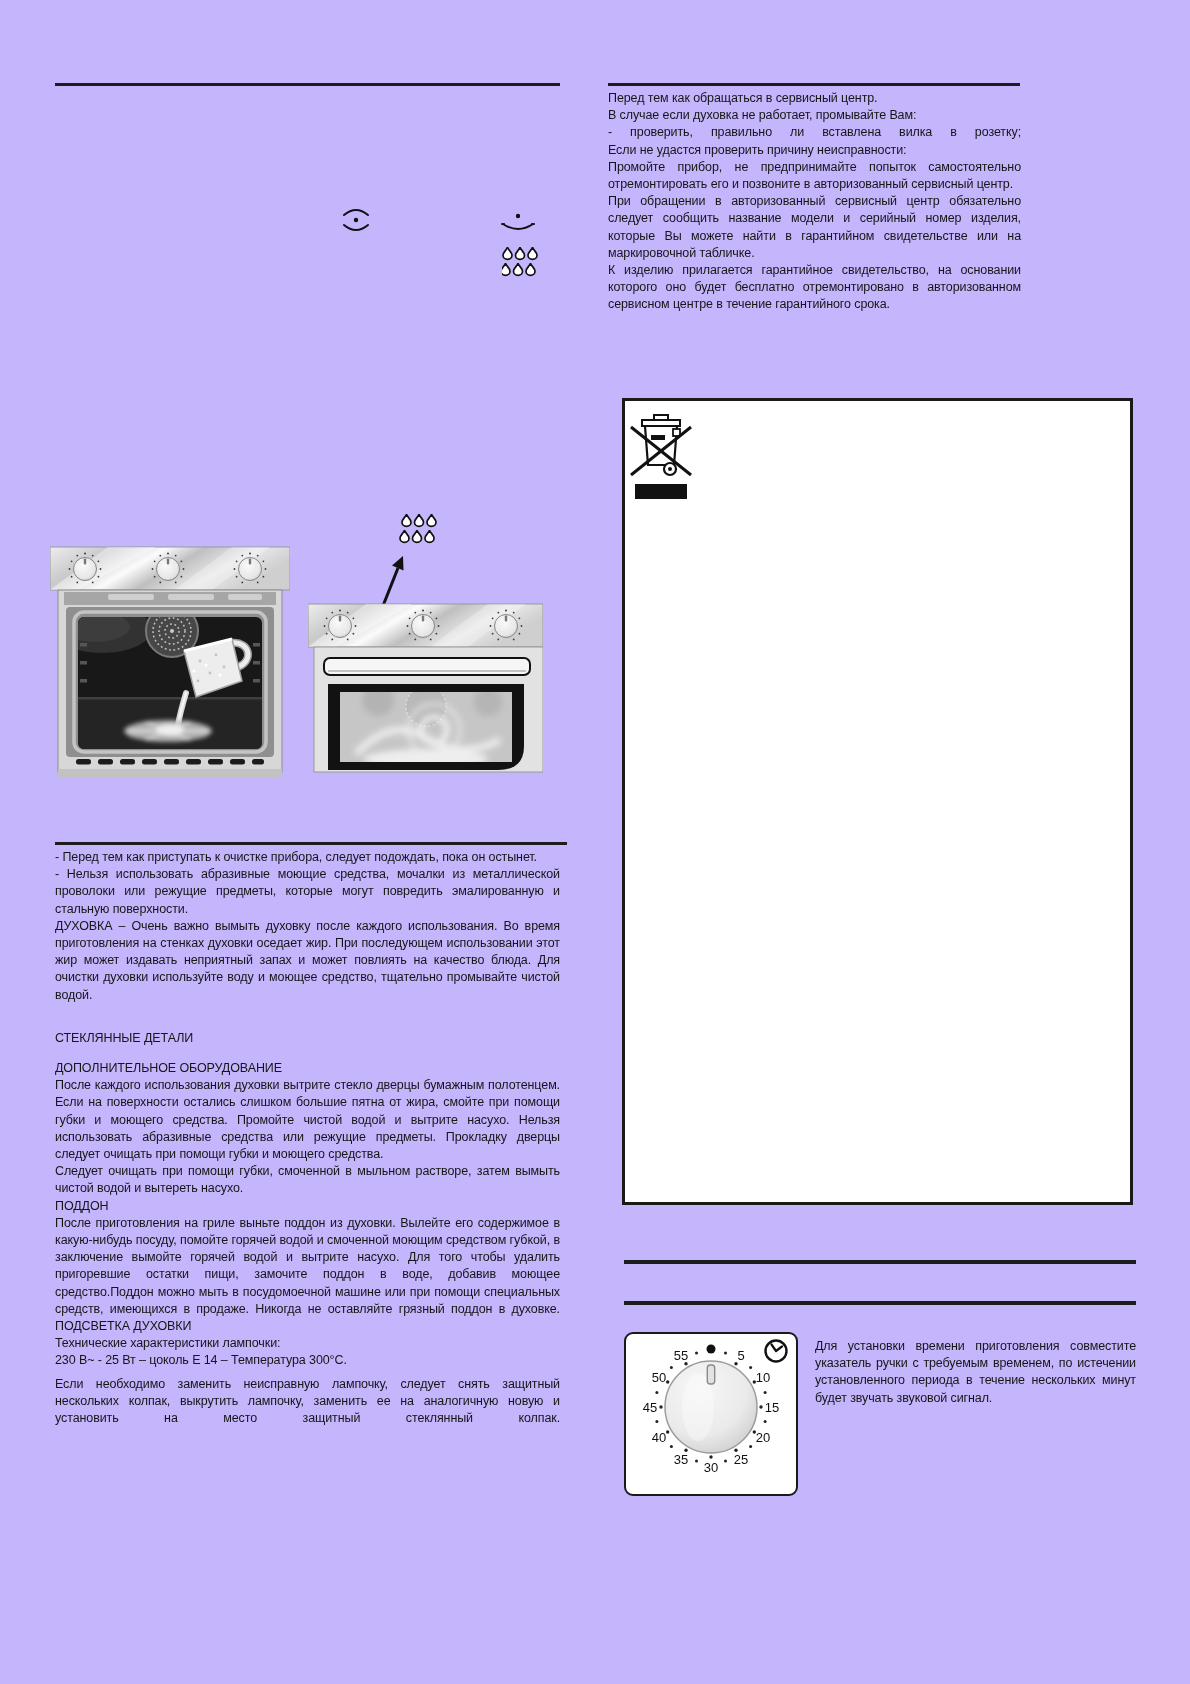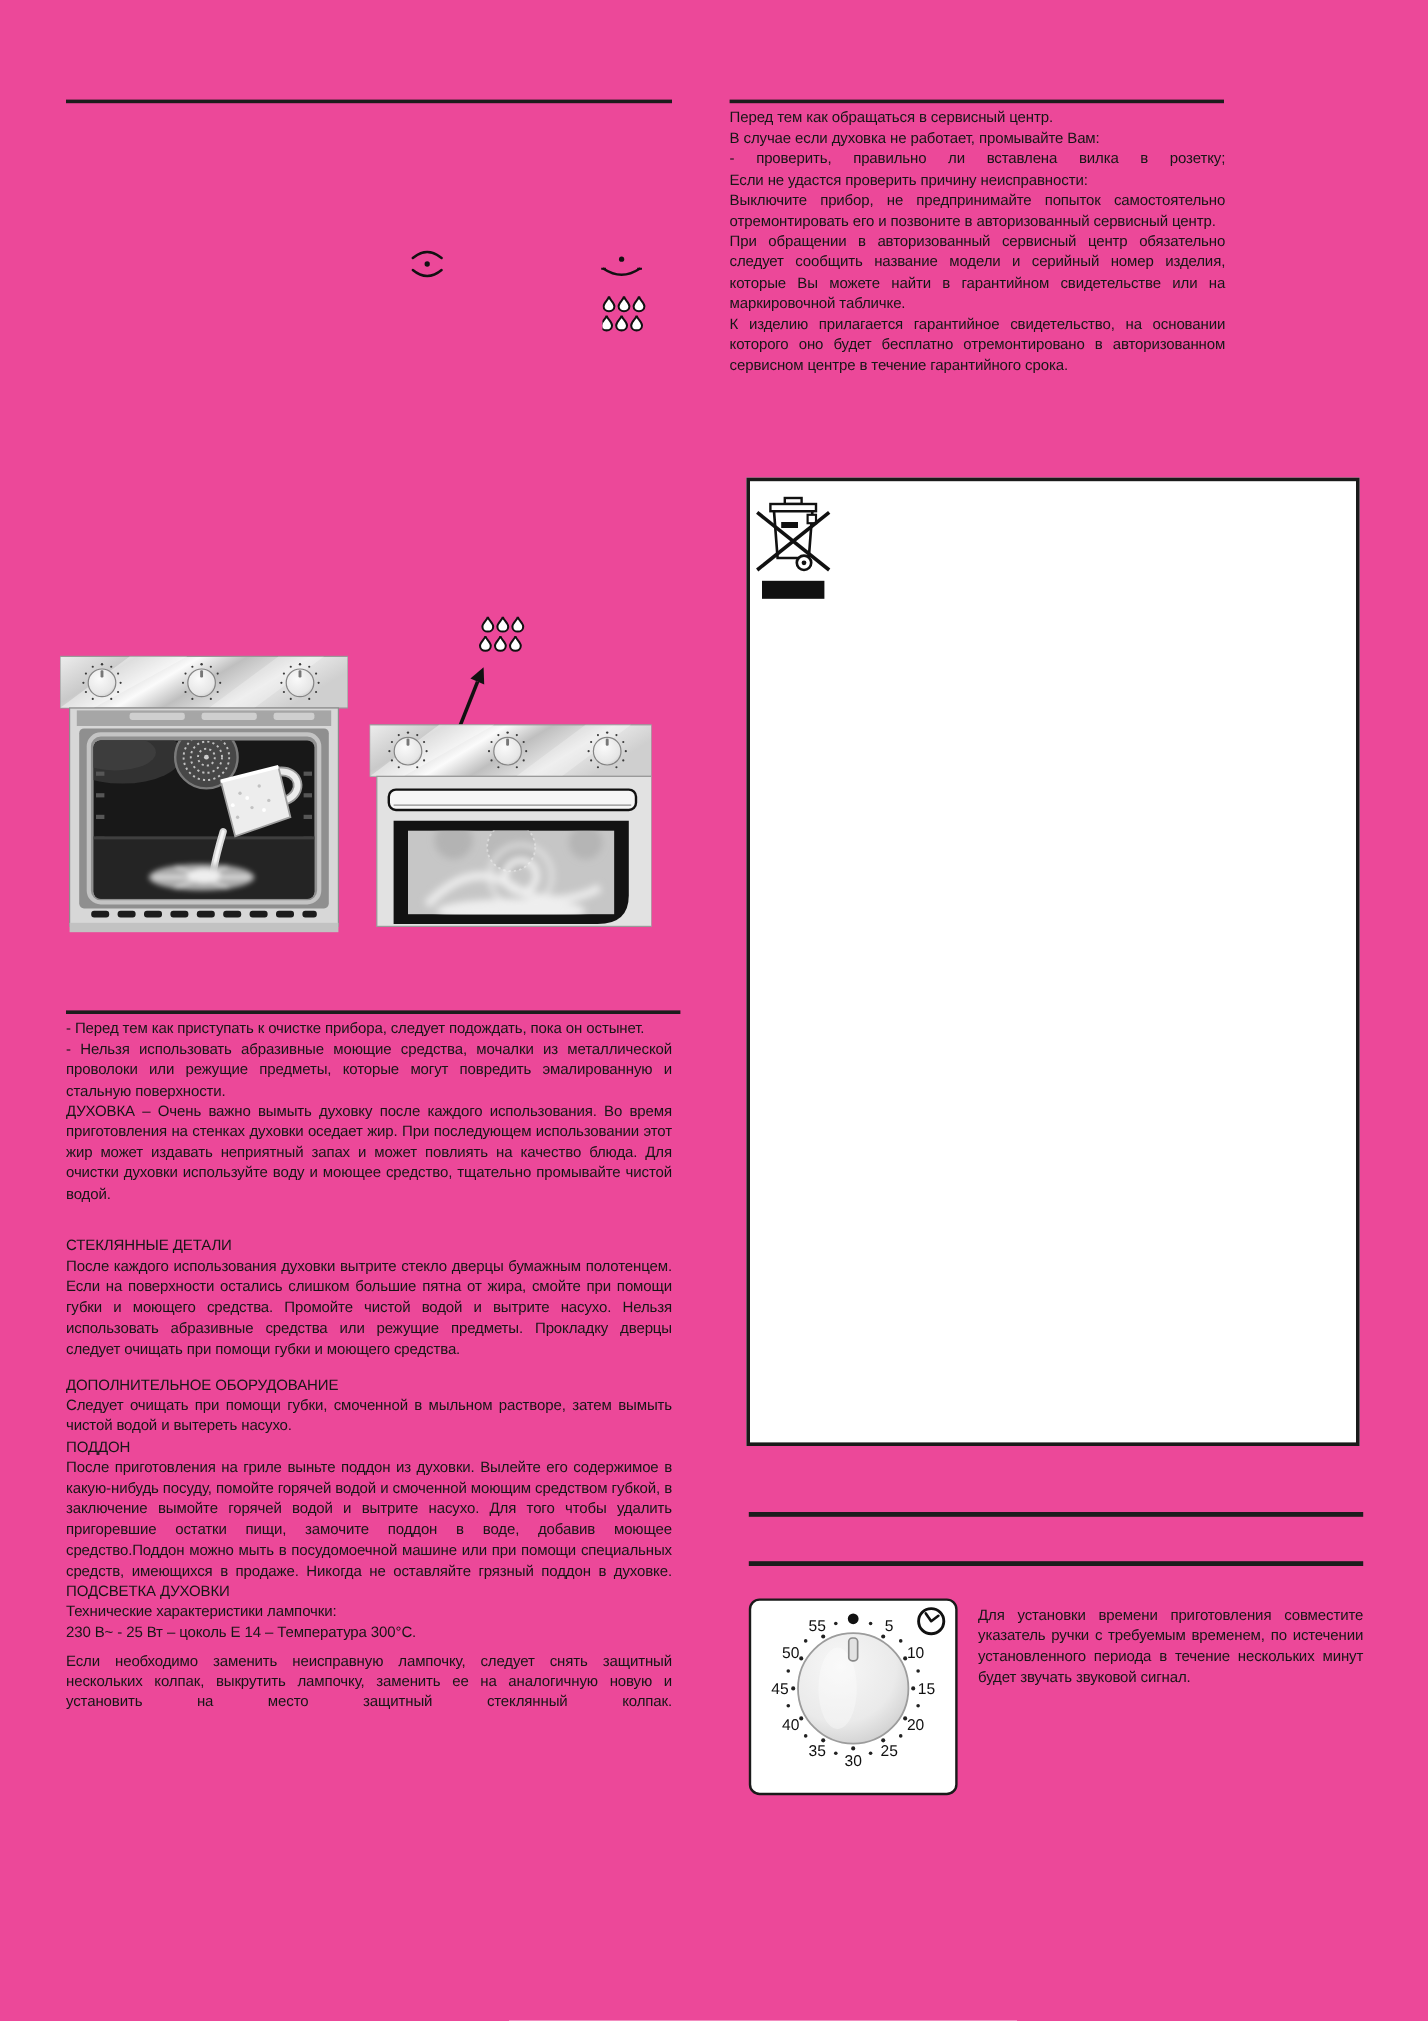--- a/index.html
+++ b/index.html
@@ -1,16 +1,16 @@
 <!DOCTYPE html>
 <html><head>
 <meta charset="utf-8">
 <style>
   html,body{margin:0;padding:0;background:#fff;}
-  .page{position:relative;width:1190px;height:1684px;background:#ec4899;overflow:hidden;
+  .page{position:relative;width:1190px;height:1684px;background:#c4b5fd;overflow:hidden;
         font-family:"Liberation Sans",sans-serif;color:#161616;}
   .abs{position:absolute;}
   .hr{position:absolute;background:#1c1c1c;height:3px;}
   .hr.thick{height:4px;}
   .t{font-size:12.5px;line-height:17.2px;letter-spacing:-0.1px;margin:0;color:#161616;}
   .j{text-align:justify;}
   .jall{text-align:justify;text-align-last:justify;}
   .hd{margin-top:13px;}
   .gap{margin-top:26px;}
   .smallgap{margin-top:6px;}
@@ -23,21 +23,21 @@
 <div class="page">
 
   <div class="hr" style="left:55px;top:83px;width:505px;"></div>
   <div class="hr" style="left:608px;top:83px;width:412px;"></div>
 
   <div class="abs" style="left:608px;top:90px;width:413px;">
     <p class="t j">Перед тем как обращаться в сервисный центр.</p>
     <p class="t j">В случае если духовка не работает, промывайте Вам:</p>
     <p class="t jall">- проверить, правильно ли вставлена вилка в розетку;</p>
     <p class="t j">Если не удастся проверить причину неисправности:</p>
-    <p class="t j">Выключите прибор, не предпринимайте попыток самостоятельно отремонтировать его и позвоните в авторизованный сервисный центр.</p>
+    <p class="t j">Промойте прибор, не предпринимайте попыток самостоятельно отремонтировать его и позвоните в авторизованный сервисный центр.</p>
     <p class="t j">При обращении в авторизованный сервисный центр обязательно следует сообщить название модели и серийный номер изделия, которые Вы можете найти в гарантийном свидетельстве или на маркировочной табличке.</p>
     <p class="t j">К изделию прилагается гарантийное свидетельство, на основании которого оно будет бесплатно отремонтировано в авторизованном сервисном центре в течение гарантийного срока.</p>
   </div>
 
   <div class="abs" style="left:338px;top:203px;">
     <svg width="36" height="34" viewBox="0 0 36 34">
       <path d="M6,12 Q18,2 30,12" fill="none" stroke="#111" stroke-width="2" stroke-linecap="round"></path>
       <circle cx="18" cy="17" r="2.2" fill="#111"></circle>
       <path d="M6,22 Q18,32 30,22" fill="none" stroke="#111" stroke-width="2" stroke-linecap="round"></path>
     </svg>
@@ -271,23 +271,23 @@
     </svg>
   </div>
 
   <div class="hr" style="left:55px;top:842px;width:512px;"></div>
   <div class="abs" style="left:55px;top:849px;width:505px;">
     <p class="t j">- Перед тем как приступать к очистке прибора, следует подождать, пока он остынет.</p>
     <p class="t j">- Нельзя использовать абразивные моющие средства, мочалки из металлической проволоки или режущие предметы, которые могут повредить эмалированную и стальную поверхности.</p>
     <p class="t jall">ДУХОВКА – Очень важно вымыть духовку после каждого использования. Во время приготовления на стенках духовки оседает жир. При последующем использовании этот жир может издавать неприятный запах и может повлиять на качество блюда. Для очистки духовки используйте воду и моющее средство, тщательно промывайте чистой водой.</p>
 
     <p class="t gap">СТЕКЛЯННЫЕ ДЕТАЛИ</p>
+    <p class="t hd">ДОПОЛНИТЕЛЬНОЕ ОБОРУДОВАНИЕ</p>
+
     <p class="t j">После каждого использования духовки вытрите стекло дверцы бумажным полотенцем. Если на поверхности остались слишком большие пятна от жира, смойте при помощи губки и моющего средства. Промойте чистой водой и вытрите насухо. Нельзя использовать абразивные средства или режущие предметы. Прокладку дверцы следует очищать при помощи губки и моющего средства.</p>
-
-    <p class="t hd">ДОПОЛНИТЕЛЬНОЕ ОБОРУДОВАНИЕ</p>
     <p class="t j">Следует очищать при помощи губки, смоченной в мыльном растворе, затем вымыть чистой водой и вытереть насухо.</p>
 
     <p class="t">ПОДДОН</p>
     <p class="t jall">После приготовления на гриле выньте поддон из духовки.  Вылейте его содержимое в какую-нибудь посуду, помойте горячей водой и смоченной моющим средством губкой, в заключение вымойте горячей водой и вытрите насухо. Для того чтобы удалить пригоревшие остатки пищи, замочите поддон в воде, добавив моющее средство.Поддон можно мыть в посудомоечной машине или при помощи специальных средств, имеющихся в продаже. Никогда не оставляйте грязный поддон в духовке.</p>
 
     <p class="t">ПОДСВЕТКА ДУХОВКИ</p>
     <p class="t">Технические характеристики лампочки:</p>
     <p class="t">230 В~ - 25 Вт – цоколь Е 14 – Температура 300°С.</p>
     <p class="t jall smallgap">Если необходимо заменить неисправную лампочку, следует снять защитный нескольких колпак, выкрутить лампочку, заменить ее на аналогичную новую и установить на место защитный стеклянный колпак.</p>
   </div>

